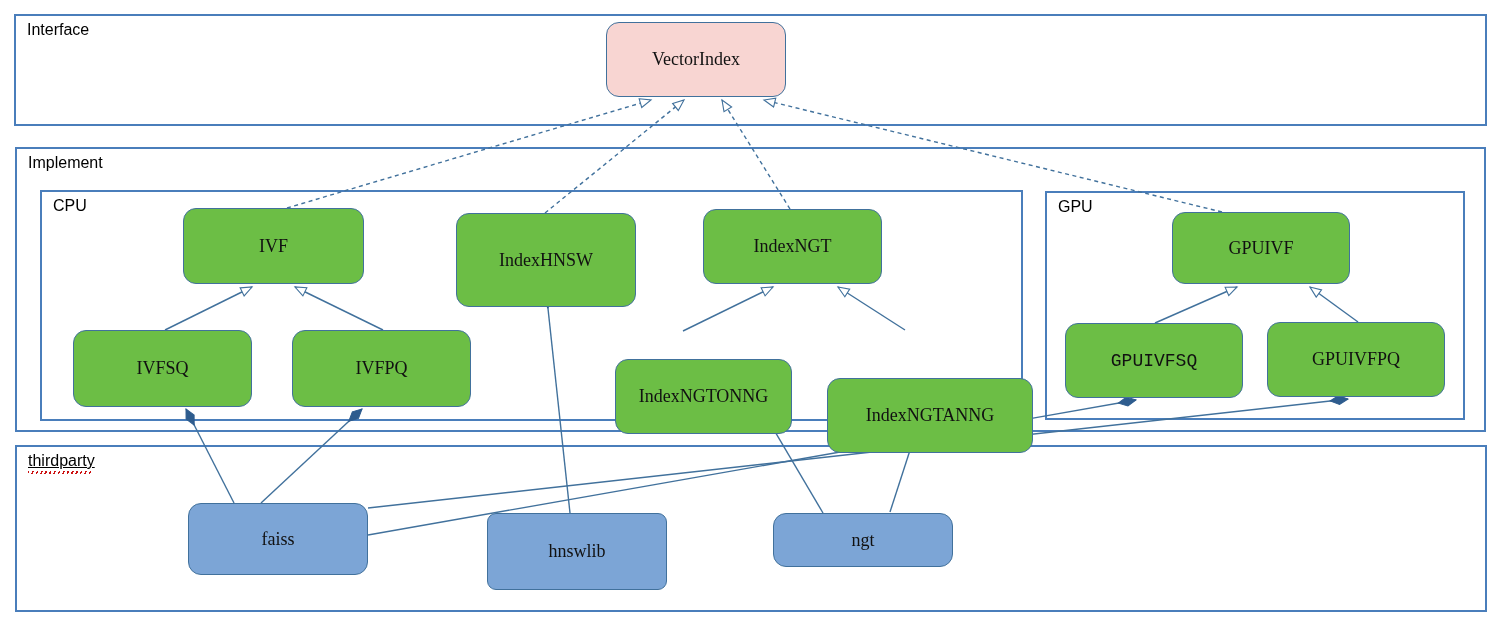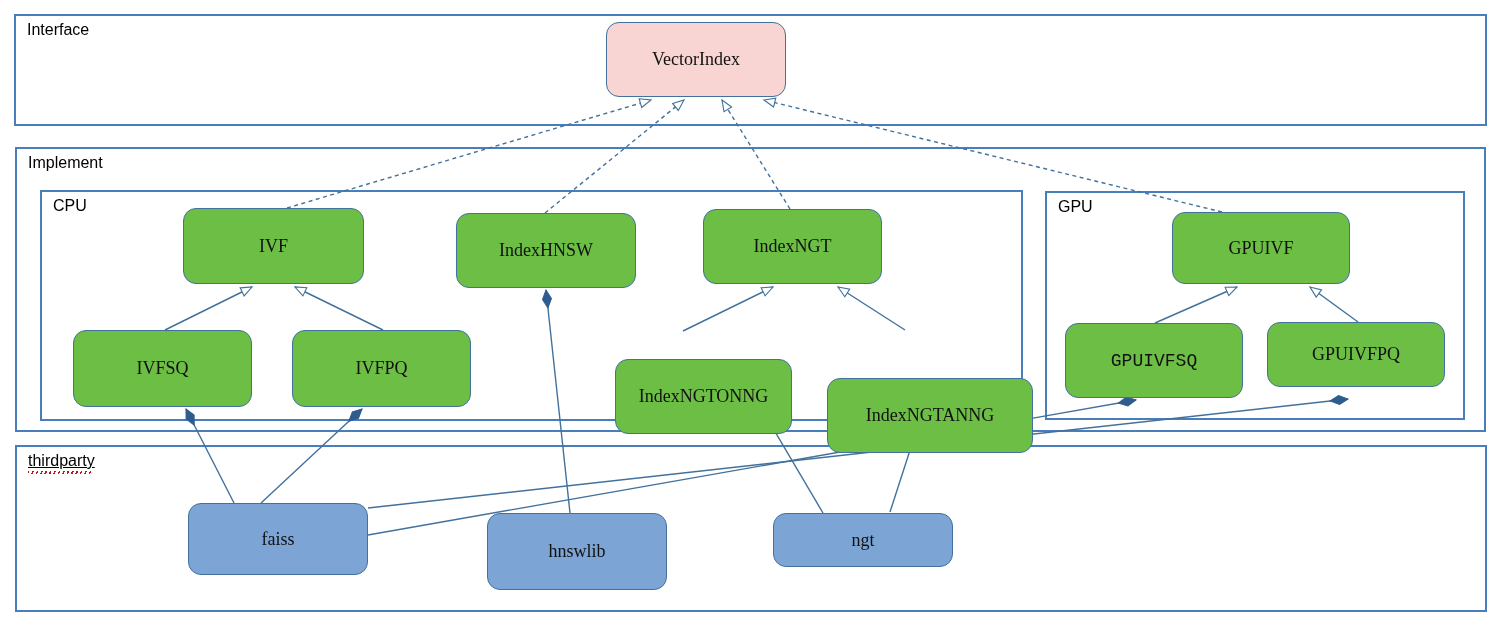--- a/index.html
+++ b/index.html
@@ -78,21 +78,21 @@
   </svg>
 
   <div class="node pink" style="left:606px;top:22px;width:180px;height:75px;">
     <span>VectorIndex</span>
   </div>
 
   <div class="node green" style="left:183px;top:208px;width:181px;height:76px;">
     <span>IVF</span>
   </div>
 
-  <div class="node green" style="left:456px;top:213px;width:180px;height:75px;">
+  <div class="node green" style="left:456px;top:213px;width:180px;height:94px;">
     <span>IndexHNSW</span>
   </div>
 
   <div class="node green" style="left:703px;top:209px;width:179px;height:75px;">
     <span>IndexNGT</span>
   </div>
 
   <div class="node green" style="left:1172px;top:212px;width:178px;height:72px;">
     <span>GPUIVF</span>
   </div>
@@ -110,29 +110,29 @@
   </div>
 
   <div class="node green" style="left:827px;top:330px;width:206px;height:75px;margin-top:48px;">
     <span>IndexNGTANNG</span>
   </div>
 
   <div class="node green" style="left:1065px;top:323px;width:178px;height:75px;font-family:Liberation Mono, monospace;">
     <span>GPUIVFSQ</span>
   </div>
 
-  <div class="node green" style="left:1267px;top:322px;width:178px;height:65px;">
+  <div class="node green" style="left:1267px;top:322px;width:178px;height:75px;">
     <span>GPUIVFPQ</span>
   </div>
 
   <div class="node blue" style="left:188px;top:503px;width:180px;height:72px;">
     <span>faiss</span>
   </div>
 
-  <div class="node blue" style="left:487px;top:513px;width:180px;height:77px;">
+  <div class="node blue" style="left:487px;top:513px;width:180px;height:77px;border-radius:9px;">
     <span>hnswlib</span>
   </div>
 
   <div class="node blue" style="left:773px;top:513px;width:180px;height:54px;">
     <span>ngt</span>
   </div>
 
 </div>
 
 </body></html>

